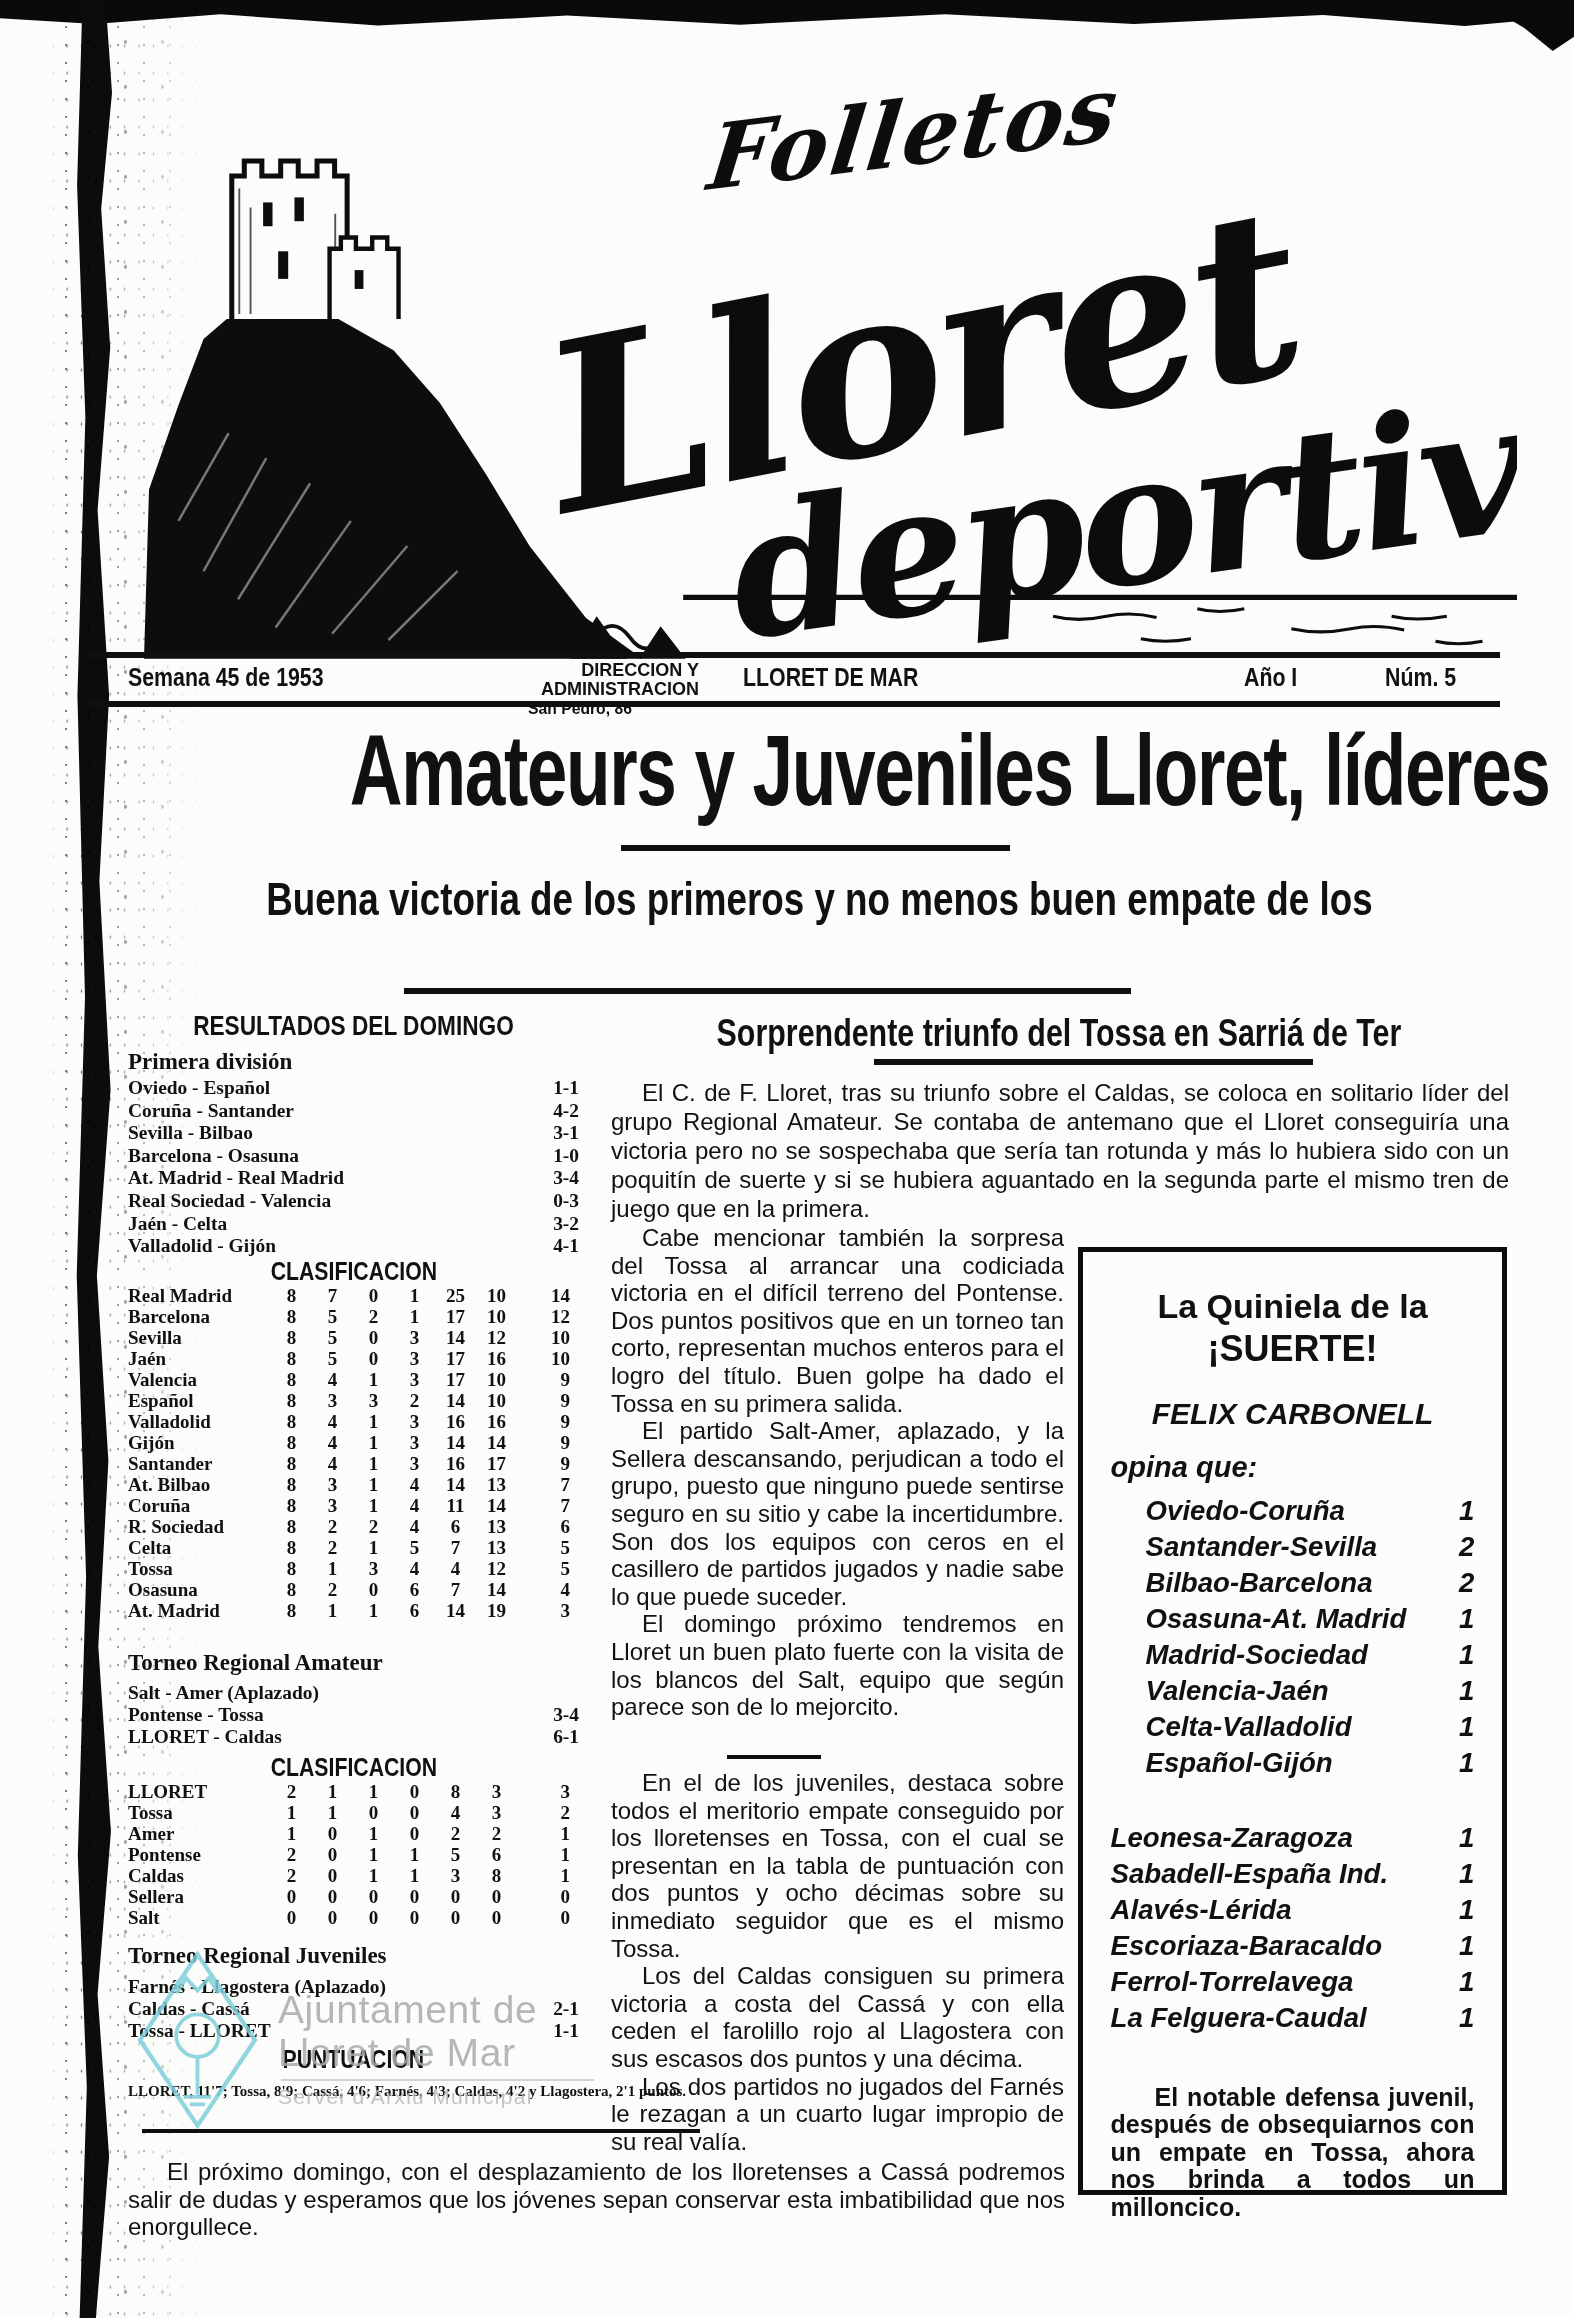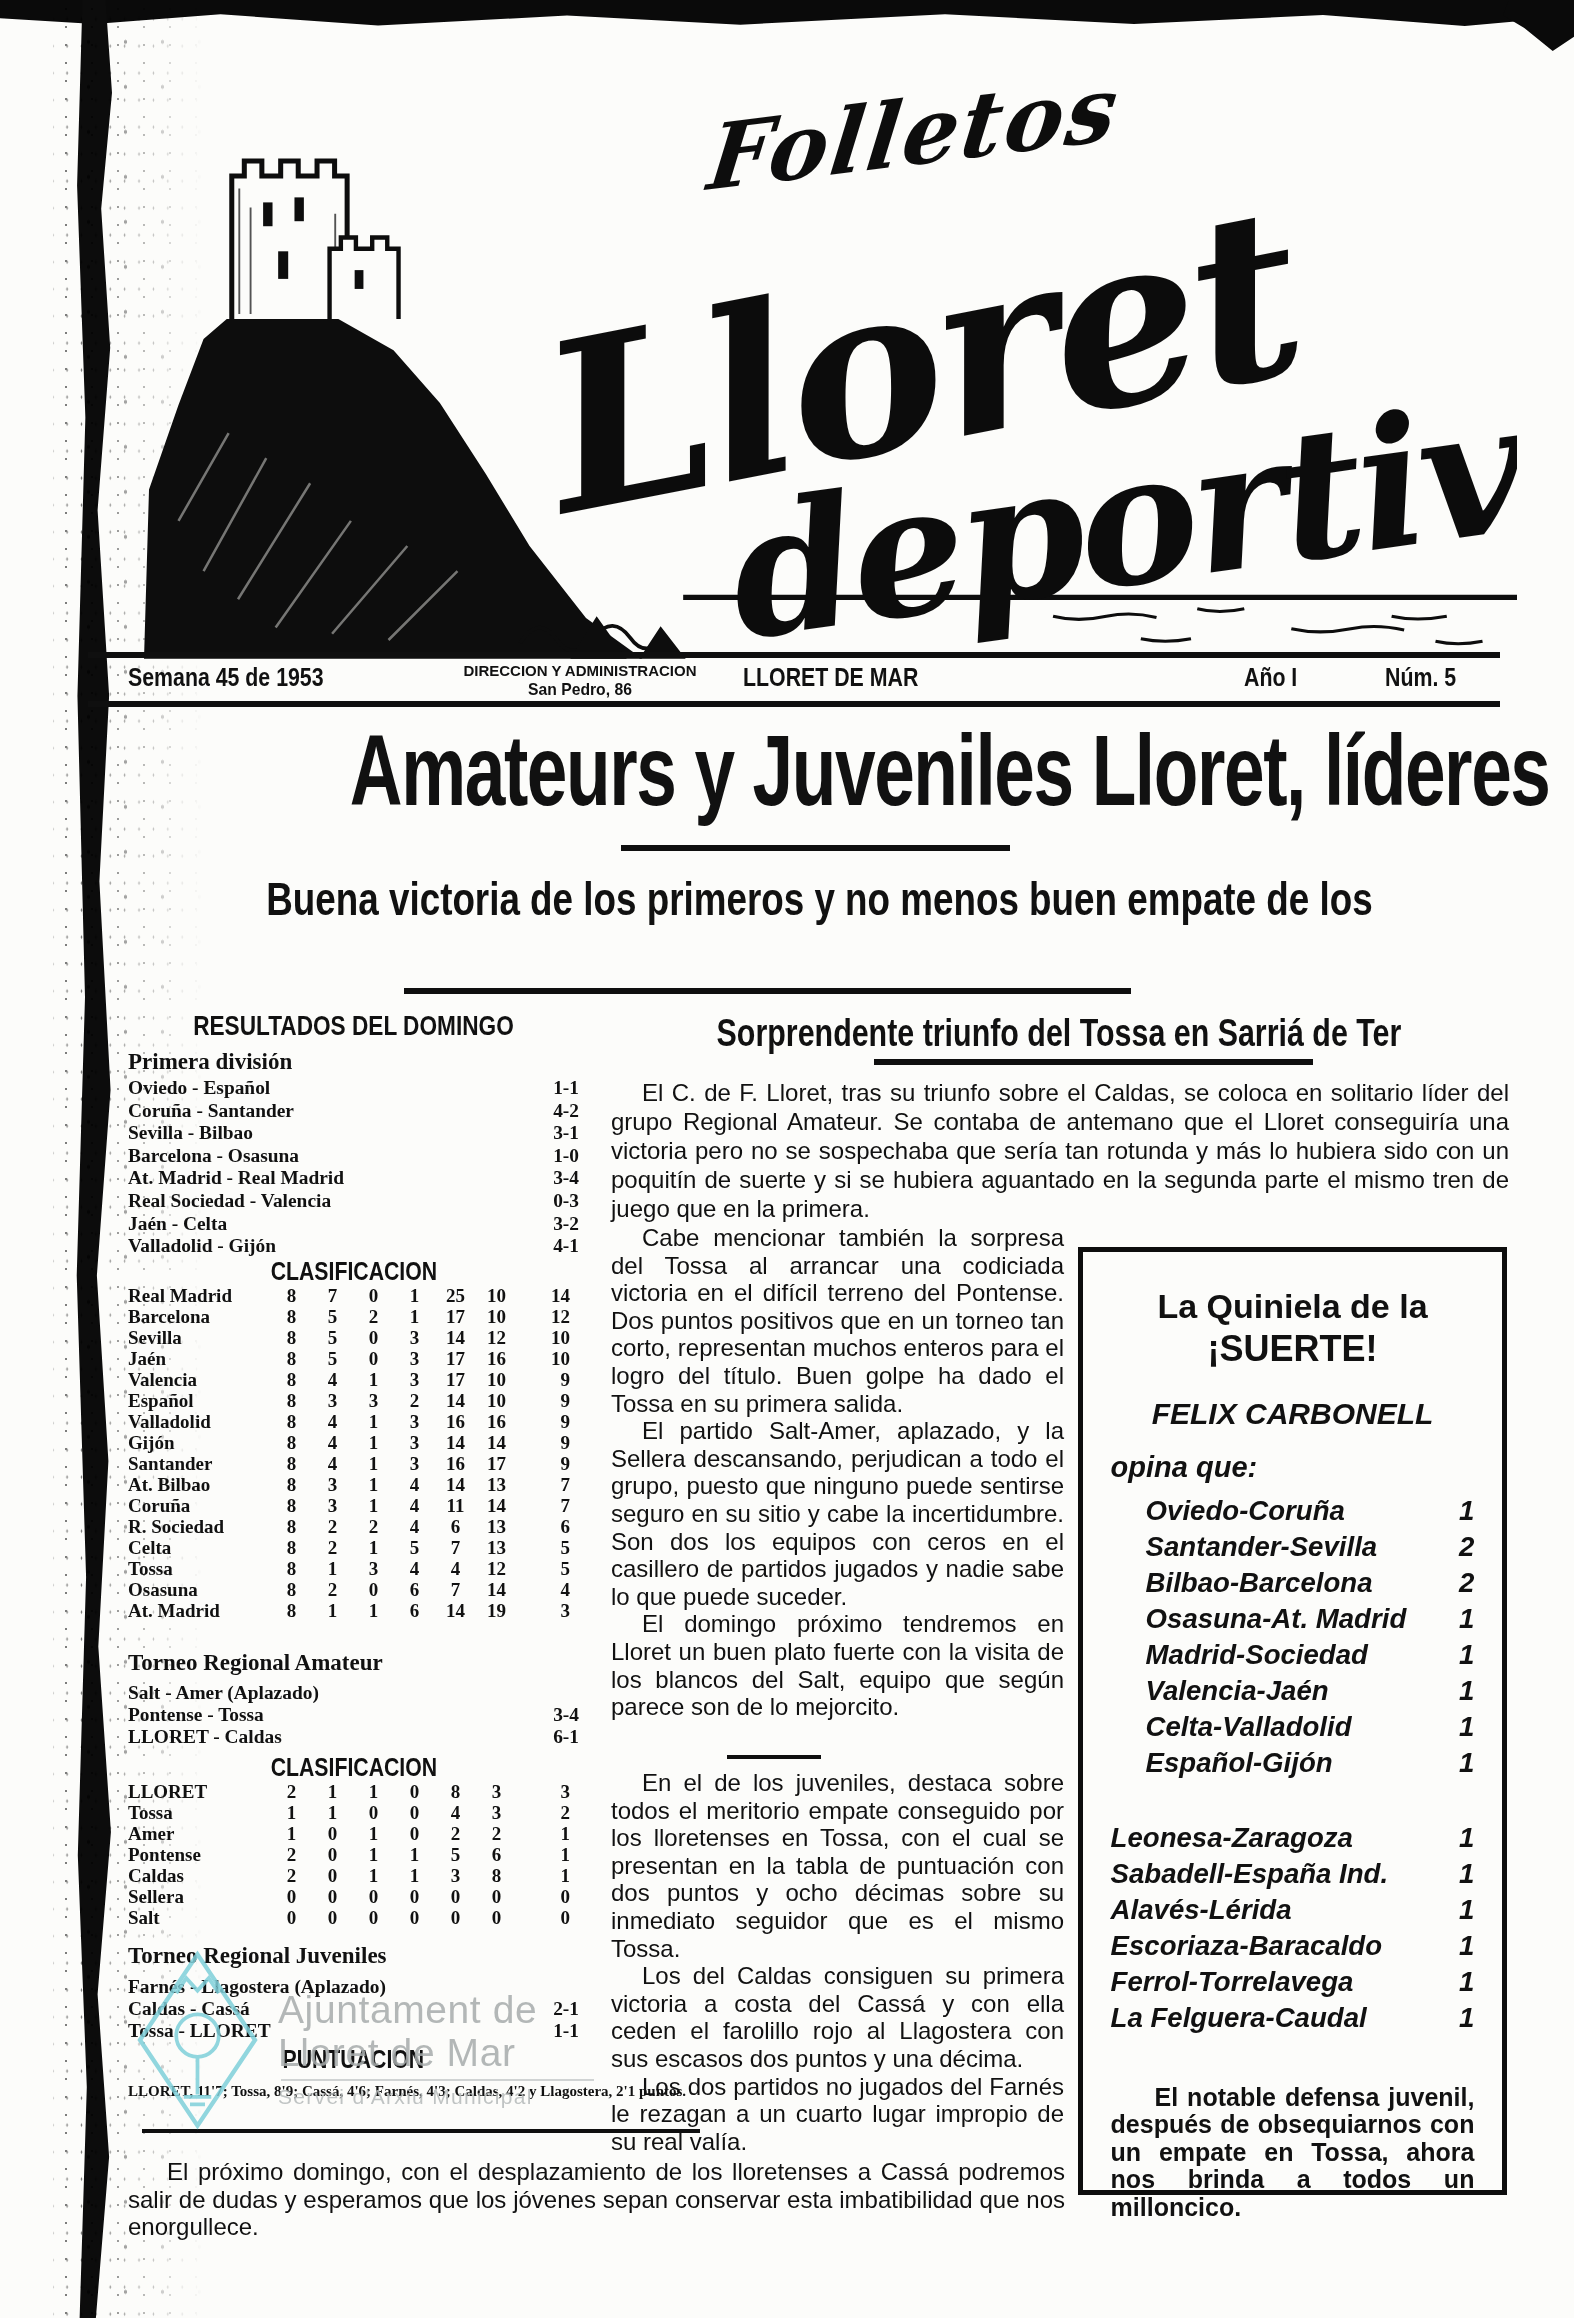--- a/index.html
+++ b/index.html
@@ -108,21 +108,21 @@
     <path d="M860 742 H2190" stroke="#0d0d0d" stroke-width="8"></path>
     <path d="M1450 772 q40 10 85 0 q40 -8 80 2 M1680 760 q35 9 75 0 M1830 792 q45 10 95 0 q40 -8 85 2 M1590 808 q38 8 80 0 M1990 772 q40 9 88 0 M2060 812 q35 8 75 0" stroke="#0d0d0d" stroke-width="5" fill="none"></path>
 
     <text class="script" x="672" y="608" font-size="372" transform="rotate(-11 672 608)">Lloret</text>
     <text class="script" x="952" y="808" font-size="286" transform="rotate(-8 952 808)">deportivo</text>
   </svg>
 
   <div class="rule" style="left:88px;top:652px;width:1412px;height:5.6px;"></div>
   <div class="hdr abs" style="left:128px;top:662px;"><span class="lx nowrap" style="transform:scaleX(.82);">Semana 45 de 1953</span></div>
   <div class="hdr-small abs" style="left:461px;top:661px;width:238px;">
-    <div style="font-size:15px;">DIRECCION Y ADMINISTRACION</div>
+    <div style="font-size:18px;text-align:right;">DIRECCION Y ADMINISTRACION</div>
     <div style="font-size:15.7px;">San Pedro, 86</div>
   </div>
   <div class="hdr abs" style="left:743px;top:662px;"><span class="lx nowrap" style="transform:scaleX(.82);">LLORET DE MAR</span></div>
   <div class="hdr abs" style="left:1244px;top:662px;"><span class="lx nowrap" style="transform:scaleX(.82);">Año I</span></div>
   <div class="hdr abs" style="left:1385px;top:662px;"><span class="lx nowrap" style="transform:scaleX(.82);">Núm. 5</span></div>
   <div class="rule" style="left:88px;top:701px;width:1412px;height:5.6px;"></div>
 
   <div class="abs center" style="left:128px;top:720px;width:1388px;">
     <span class="headline cx nowrap" style="transform:scaleX(.73);">Amateurs y Juveniles Lloret, líderes</span>
   </div>

